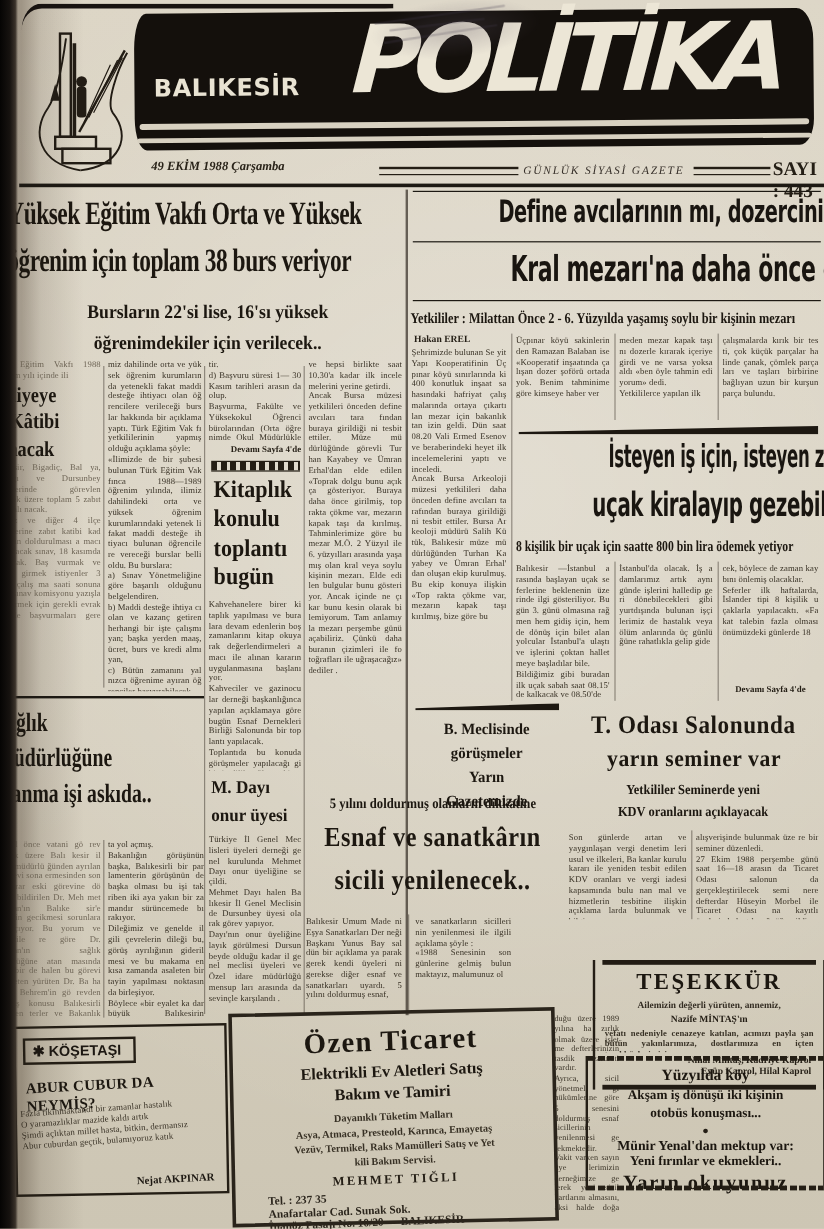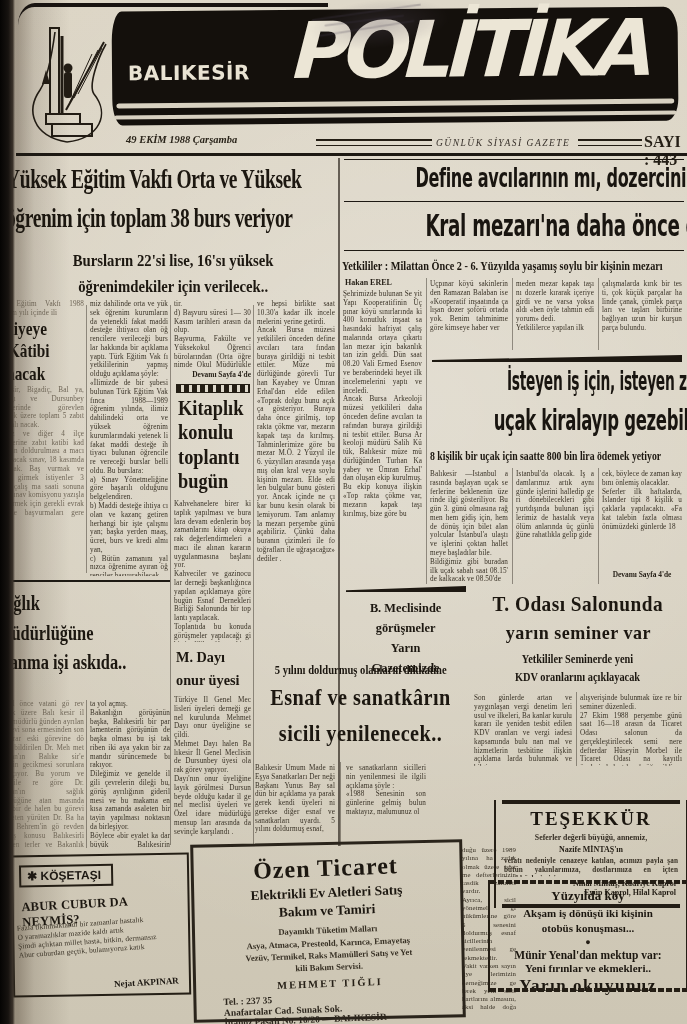--- a/index.html
+++ b/index.html
@@ -254,21 +254,21 @@
   <div class="abs txt" style="left:462px;top:846px;width:54px;height:164px;font-size:6.8px;">duğu üzere 1989 yılına ha zırlık olmak üzere işlet me defterlerinizin tasdik zarureti vardır.
 Ayrıca, sicil yönetmeli ği hükümlerine göre 5 senesini doldurmuş esnaf sicillerinin yenilenmesi ge rekmektedir.
 Vakit varken sayın üye lerimizin derneğimize ge lerek yeni sicil kartlarını almasını, aksi halde doğa cak mağduriyetten dolayı üzüntü duyacağı mızı arz ederiz.»</div>
 
   <div class="abs" style="left:494px;top:800px;width:190px;height:108px;border-left:2px solid #241e15;border-right:2px solid #241e15;">
     <div class="boxline" style="left:6px;top:0;width:178px;height:4px;"></div>
     <div class="boxline" style="left:6px;bottom:0;width:178px;height:4px;"></div>
     <div class="centerbox serifH" style="margin-top:8px;font-size:19px;letter-spacing:2px;">
       <span>TEŞEKKÜR</span>
     </div>
-    <div class="centerbox" style="margin-top:3px;font-size:7.8px;font-weight:bold;color:#352e24;">Seferler değerli büyüğü, annemiz,</div>
+    <div class="centerbox" style="margin-top:3px;font-size:7.8px;font-weight:bold;color:#352e24;">Ailemizin değerli yürüten, annemiz,</div>
     <div class="centerbox" style="margin-top:3px;font-size:8px;font-weight:bold;color:#241e15;">Nazife MİNTAŞ'ın</div>
     <div class="txt" style="margin:3px 8px 0 8px;height:20px;font-weight:bold;">vefatı nedeniyle cenazeye katılan, acımızı payla şan bütün yakınlarımıza, dostlarımıza en içten teşekkürlerimizi sunarız.</div>
     <div style="margin-top:2px;text-align:right;padding-right:10px;font-size:8px;font-weight:bold;white-space:pre-line;color:#241e15;">Nihal Mintaş, Kadriye Kaprol
 Eyüp Kaprol, Hilal Kaprol</div>
   </div>
 
   <div class="abs" style="left:488px;top:880px;width:196px;height:112px;border-left:2px solid #241e15;border-right:2px solid #241e15;">
     <div style="position:absolute;left:0;top:0;width:100%;height:4px;background:repeating-linear-gradient(90deg,#241e15 0 6px,rgba(0,0,0,0) 6px 8px);"></div>
     <div style="position:absolute;left:0;bottom:0;width:100%;height:4px;background:repeating-linear-gradient(90deg,#241e15 0 6px,rgba(0,0,0,0) 6px 8px);"></div>
     <div class="centerbox serifH" style="margin-top:8px;font-size:13px;">Yüzyılda köy</div>

